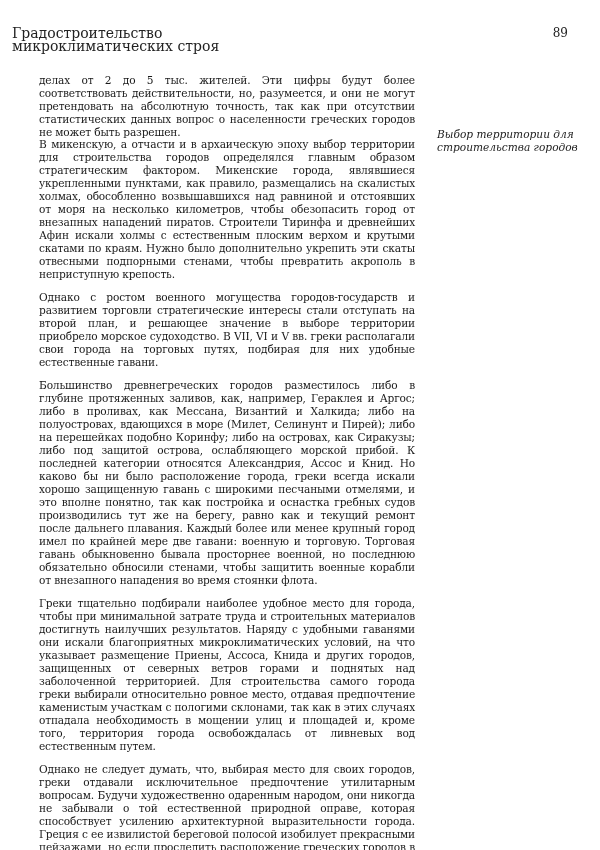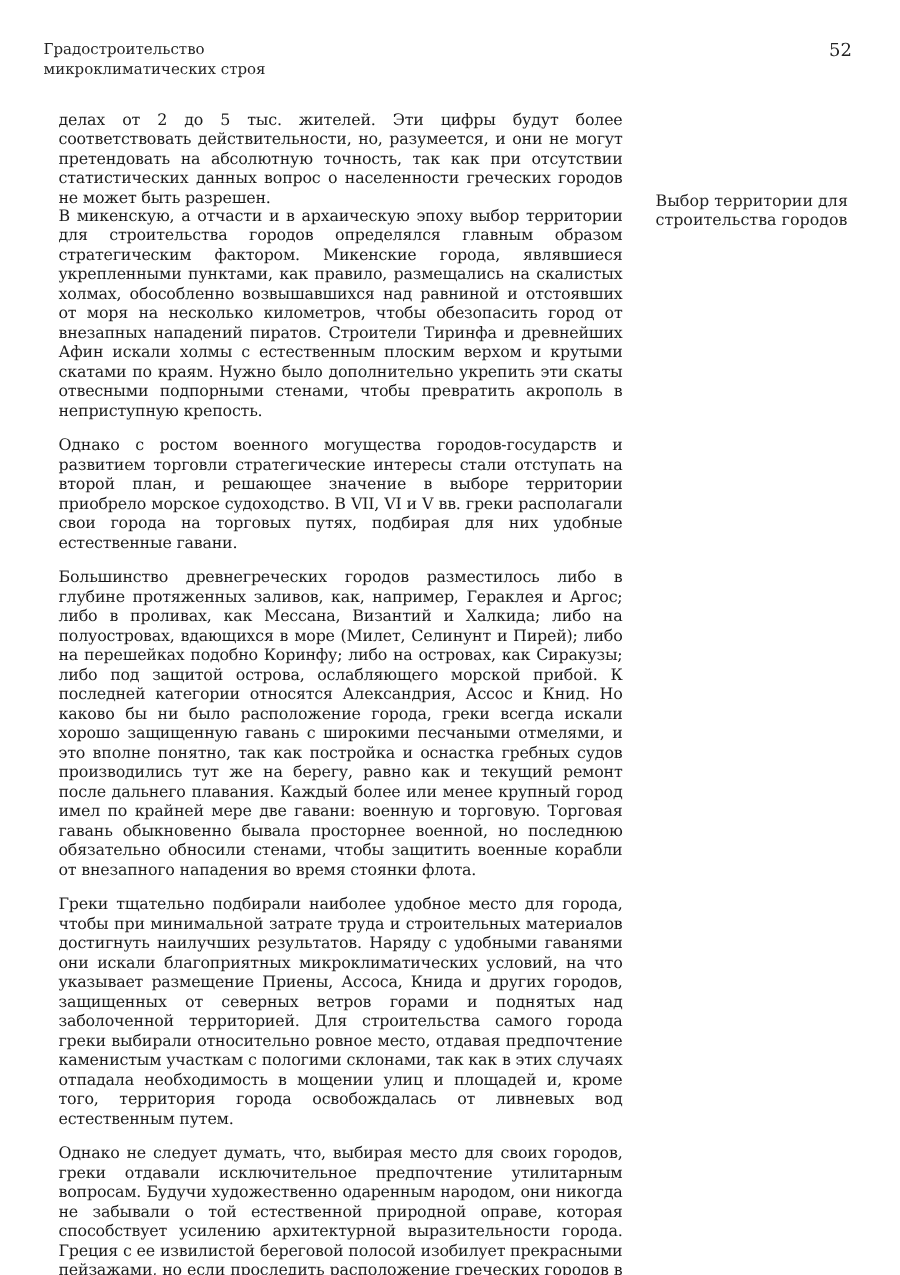--- a/index.html
+++ b/index.html
@@ -2,48 +2,48 @@
 <html><head>
 <meta charset="utf-8">
 <style>
   html, body { margin: 0; padding: 0; background: #ffffff; }
   body {
     width: 600px; height: 850px; position: relative; overflow: hidden;
     font-family: "DejaVu Serif", "Liberation Serif", serif;
     color: #1a1a1a;
   }
   .running-head {
-    position: absolute; left: 29px; top: 27px;
-    font-size: 10px; line-height: 13px; color: #222;
+    position: absolute; left: 12px; top: 27px;
+    font-size: 14px; line-height: 13px; color: #222;
   }
   .page-number {
     position: absolute; right: 32px; top: 26px;
     font-size: 12px; color: #222;
   }
   .body-col {
     position: absolute; left: 29px; width: 396px;
     font-size: 10.6px; line-height: 13px;
     text-align: justify; letter-spacing: -0.15px;
   }
   .body-col p { margin: 10px; text-indent: 0; }
   #intro { top: 64px; }
   #main { top: 128px; }
   .margin-note {
     position: absolute; left: 437px; top: 128px; width: 150px;
-    font-size: 10.6px; line-height: 13px; color: #222;
+    font-size: 10.6px; line-height: 13px; font-style: italic; color: #222;
   }
 </style>
 </head>
 <body>
 
 <div class="running-head">
   <div>Градостроительство</div>
   <div>микроклиматических строя</div>
 </div>
-<div class="page-number">52</div>
+<div class="page-number">89</div>
 
 <div class="body-col" id="intro">
   <p>делах от 2 до 5 тыс. жителей. Эти цифры будут более соответствовать действительности, но, разумеется, и они не могут претендовать на абсолютную точность, так как при отсутствии статистических данных вопрос о населенности греческих городов не может быть разрешен.</p>
 </div>
 
 <div class="margin-note">Выбор территории для строительства городов</div>
 
 <div class="body-col" id="main">
   <p>В микенскую, а отчасти и в архаическую эпоху выбор территории для строительства городов определялся главным образом стратегическим фактором. Микенские города, являвшиеся укрепленными пунктами, как правило, размещались на скалистых холмах, обособленно возвышавшихся над равниной и отстоявших от моря на несколько километров, чтобы обезопасить город от внезапных нападений пиратов. Строители Тиринфа и древнейших Афин искали холмы с естественным плоским верхом и крутыми скатами по краям. Нужно было дополнительно укрепить эти скаты отвесными подпорными стенами, чтобы превратить акрополь в неприступную крепость.</p>
   <p>Однако с ростом военного могущества городов-государств и развитием торговли стратегические интересы стали отступать на второй план, и решающее значение в выборе территории приобрело морское судоходство. В VII, VI и V вв. греки располагали свои города на торговых путях, подбирая для них удобные естественные гавани.</p>

